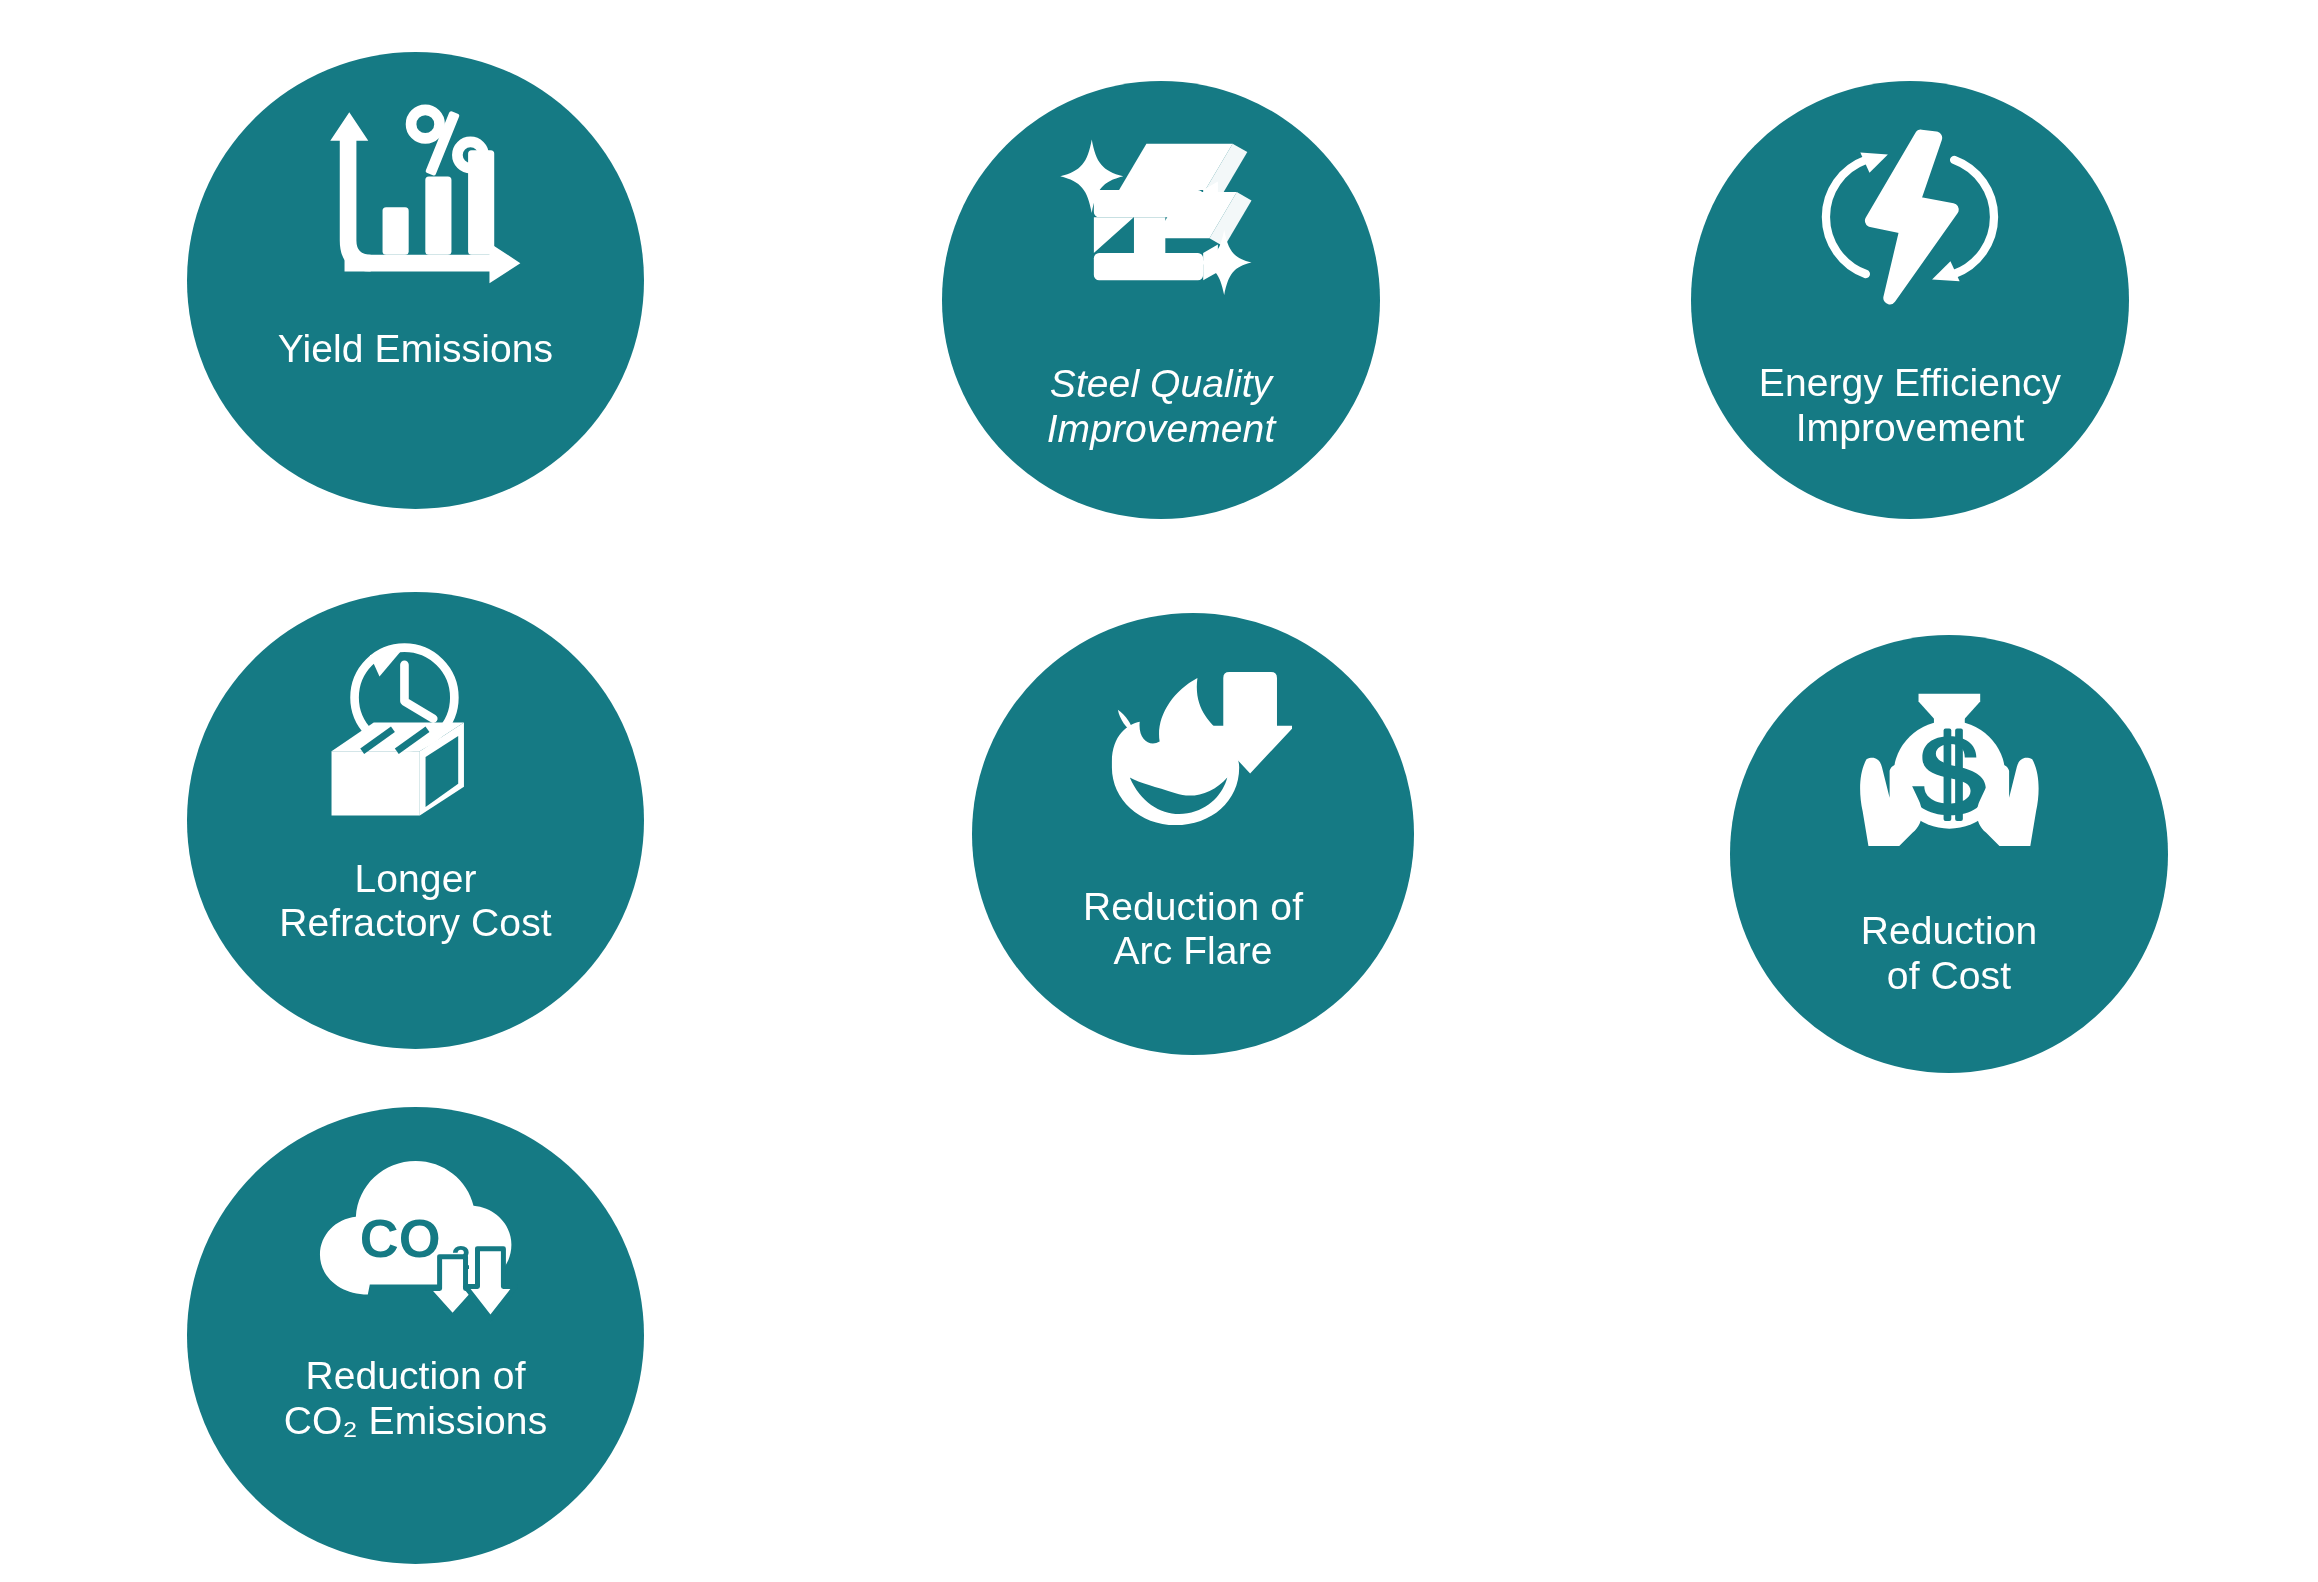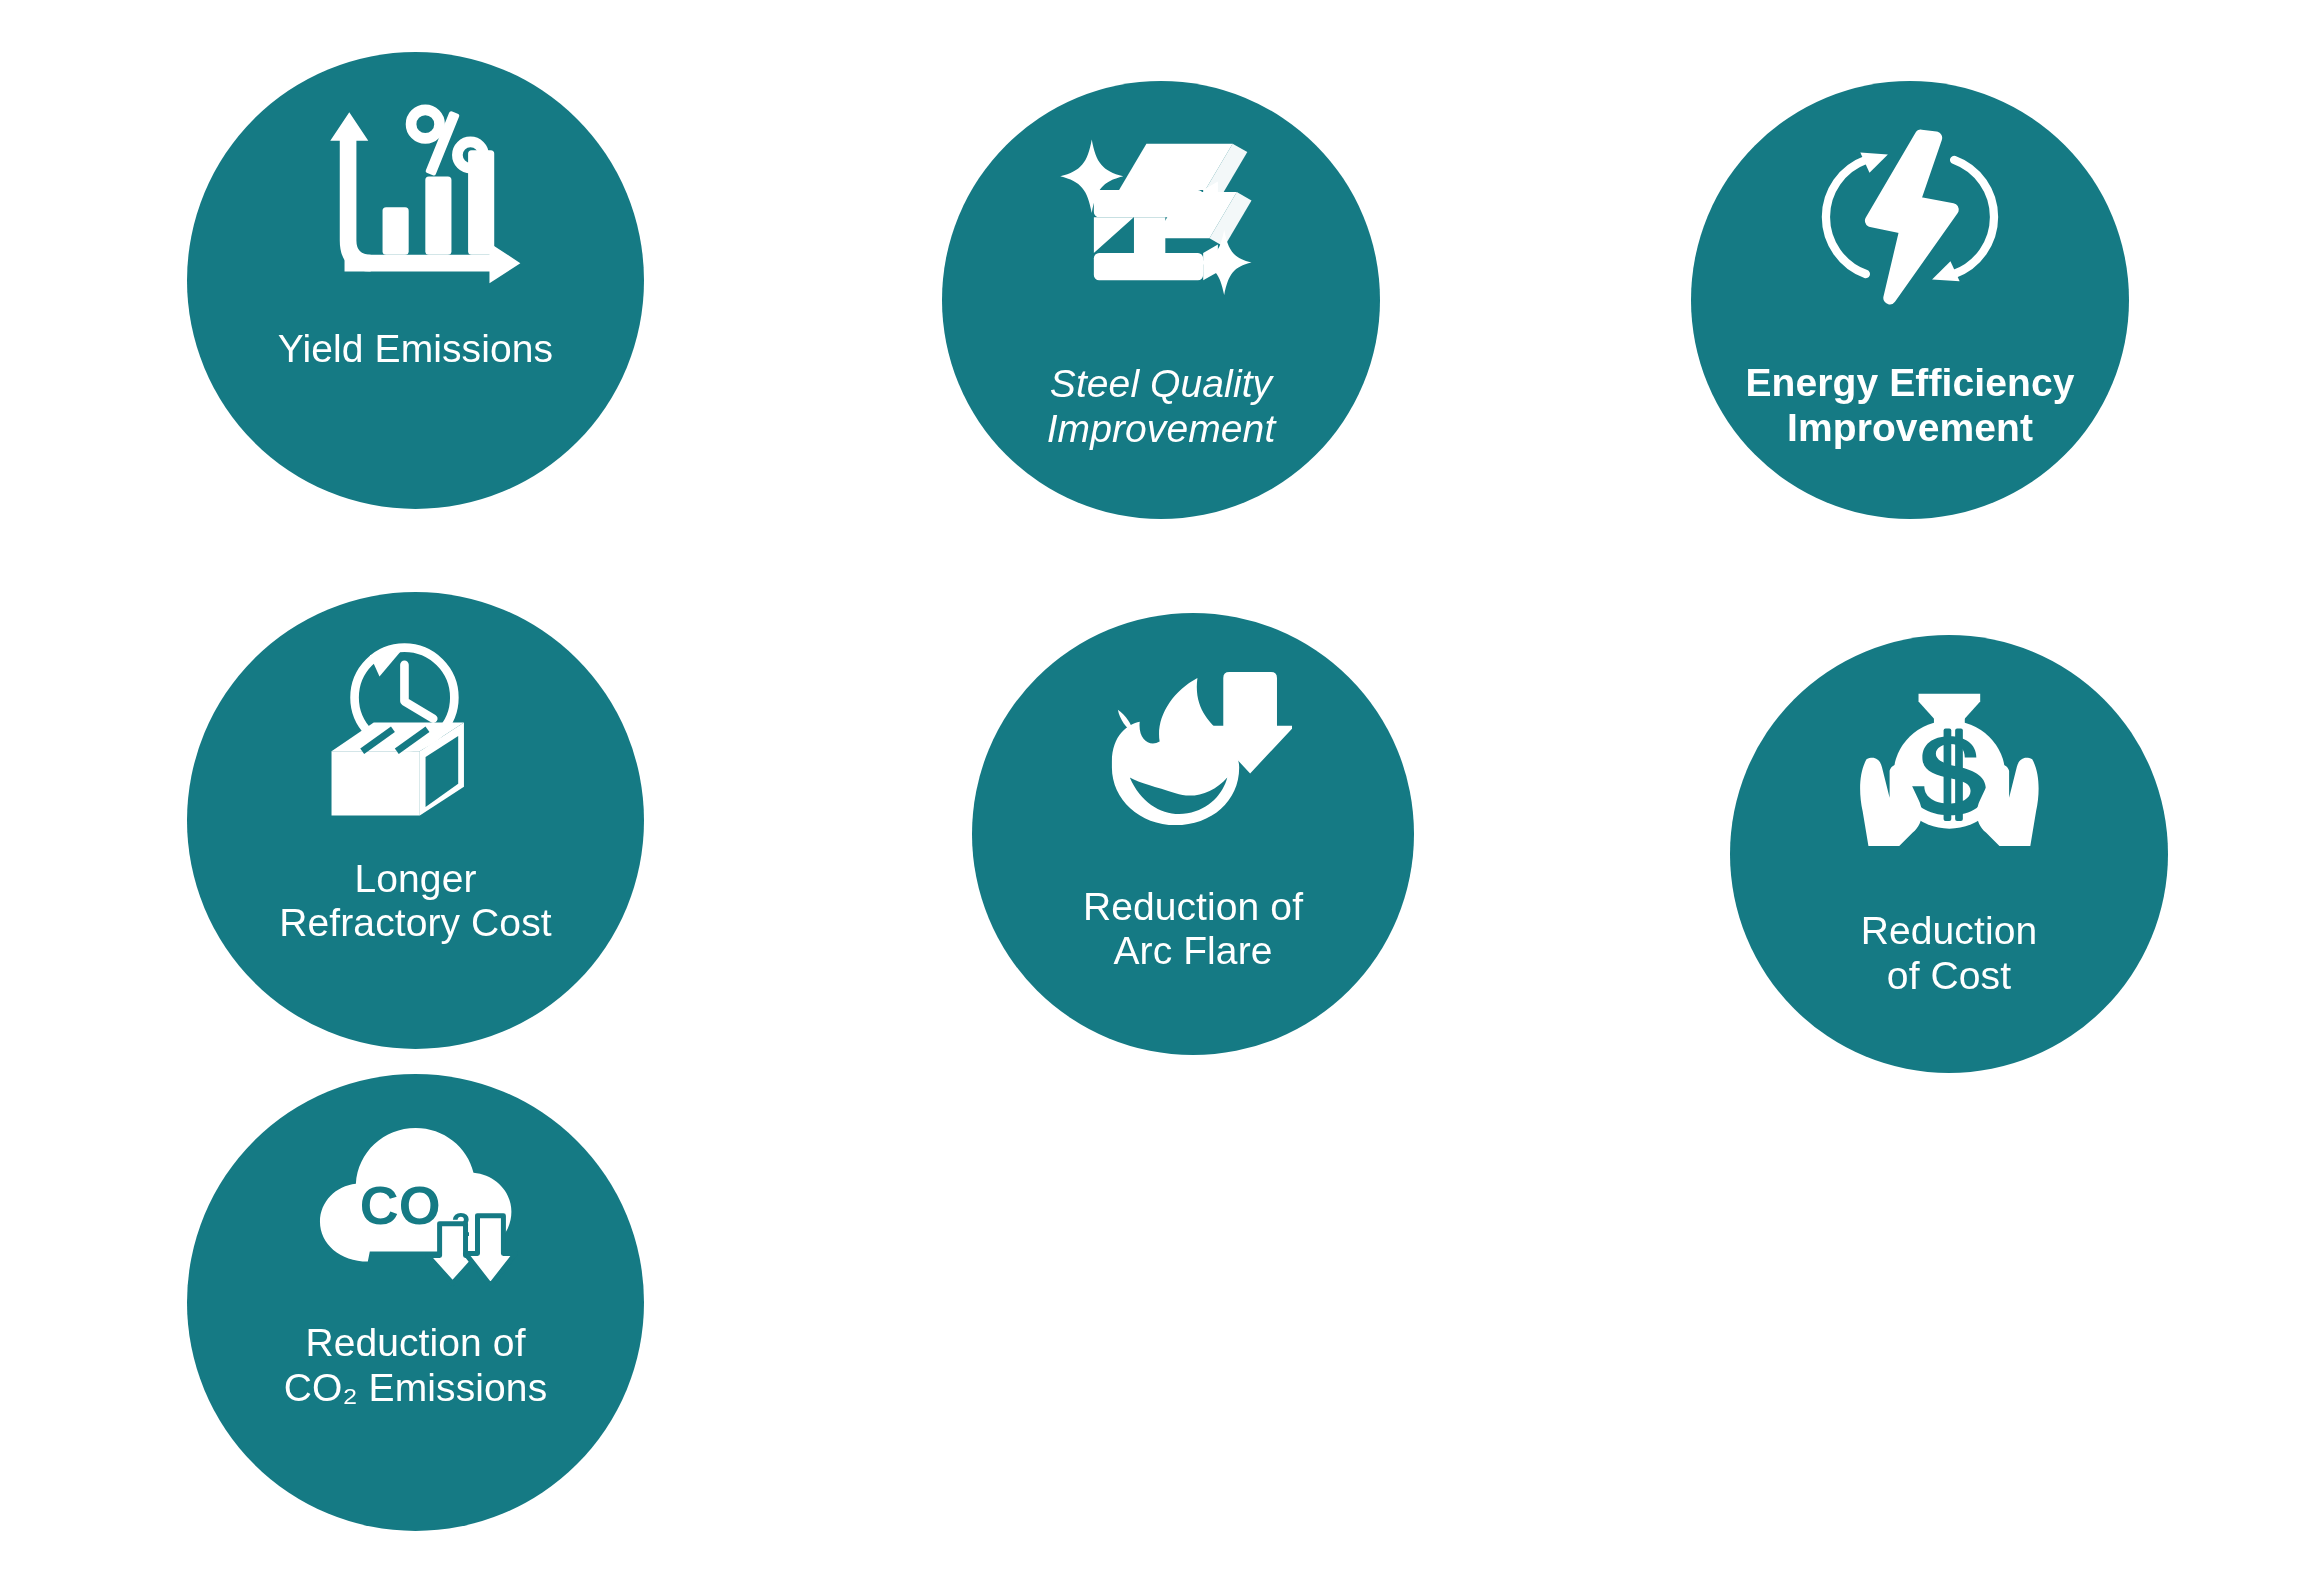--- a/index.html
+++ b/index.html
@@ -34,21 +34,21 @@
 
   
   .pos-r1c1 { left: 187px;  top: 52px;   width: 457px; height: 457px; }
   .pos-r1c2 { left: 942px; top: 81px;  width: 438px; height: 438px; font-style: italic; }
   .pos-r1c3 { left: 1691px; top: 81px;  width: 438px; height: 438px; }
 
   .pos-r2c1 { left: 187px;  top: 592px;  width: 457px; height: 457px; }
   .pos-r2c2 { left: 972px; top: 613px;  width: 442px; height: 442px; }
   .pos-r2c3 { left: 1730px; top: 635px;  width: 438px; height: 438px; }
 
-  .pos-r3c1 { left: 187px;  top: 1074px; width: 457px; height: 457px; }
+  .pos-r3c1 { left: 187px;  top: 1107px; width: 457px; height: 457px; }
 
   .badge-icon {
     display: block;
     margin-top: 9%;
     width: 46%;
     height: auto;
   }
   .badge-icon.icon-wide  { width: 50%; }
   .badge-icon.icon-tall  { width: 40%; }
 
@@ -61,21 +61,21 @@
     font-weight: 400;
     font-size: 39px;
     line-height: 1.14;
     letter-spacing: 0.1px;
     white-space: pre-line;
   }
 
   
   .pos-r1c1 .badge-label { margin-top: 6%; }
   .pos-r1c2 .badge-label { margin-top: 10%; }
-  .pos-r1c3 .badge-label { margin-top: 12%; font-weight: bold; }
+  .pos-r1c3 .badge-label { margin-top: 12%; }
   .pos-r2c1 .badge-label { margin-top: 7%; }
   .pos-r2c2 .badge-label { margin-top: 9%; }
   .pos-r2c3 .badge-label { margin-top: 11%; }
   .pos-r3c1 .badge-label { margin-top: 7%; }
 
   .pos-r1c1 .badge-icon { margin-top: 10%; width: 52%; }
   .pos-r1c2 .badge-icon { margin-top: 11%; width: 48%; }
   .pos-r1c3 .badge-icon { margin-top: 10%; width: 42%; }
   .pos-r2c1 .badge-icon { margin-top: 10%; width: 42%; }
   .pos-r2c2 .badge-icon { margin-top: 12%; width: 45%; }

